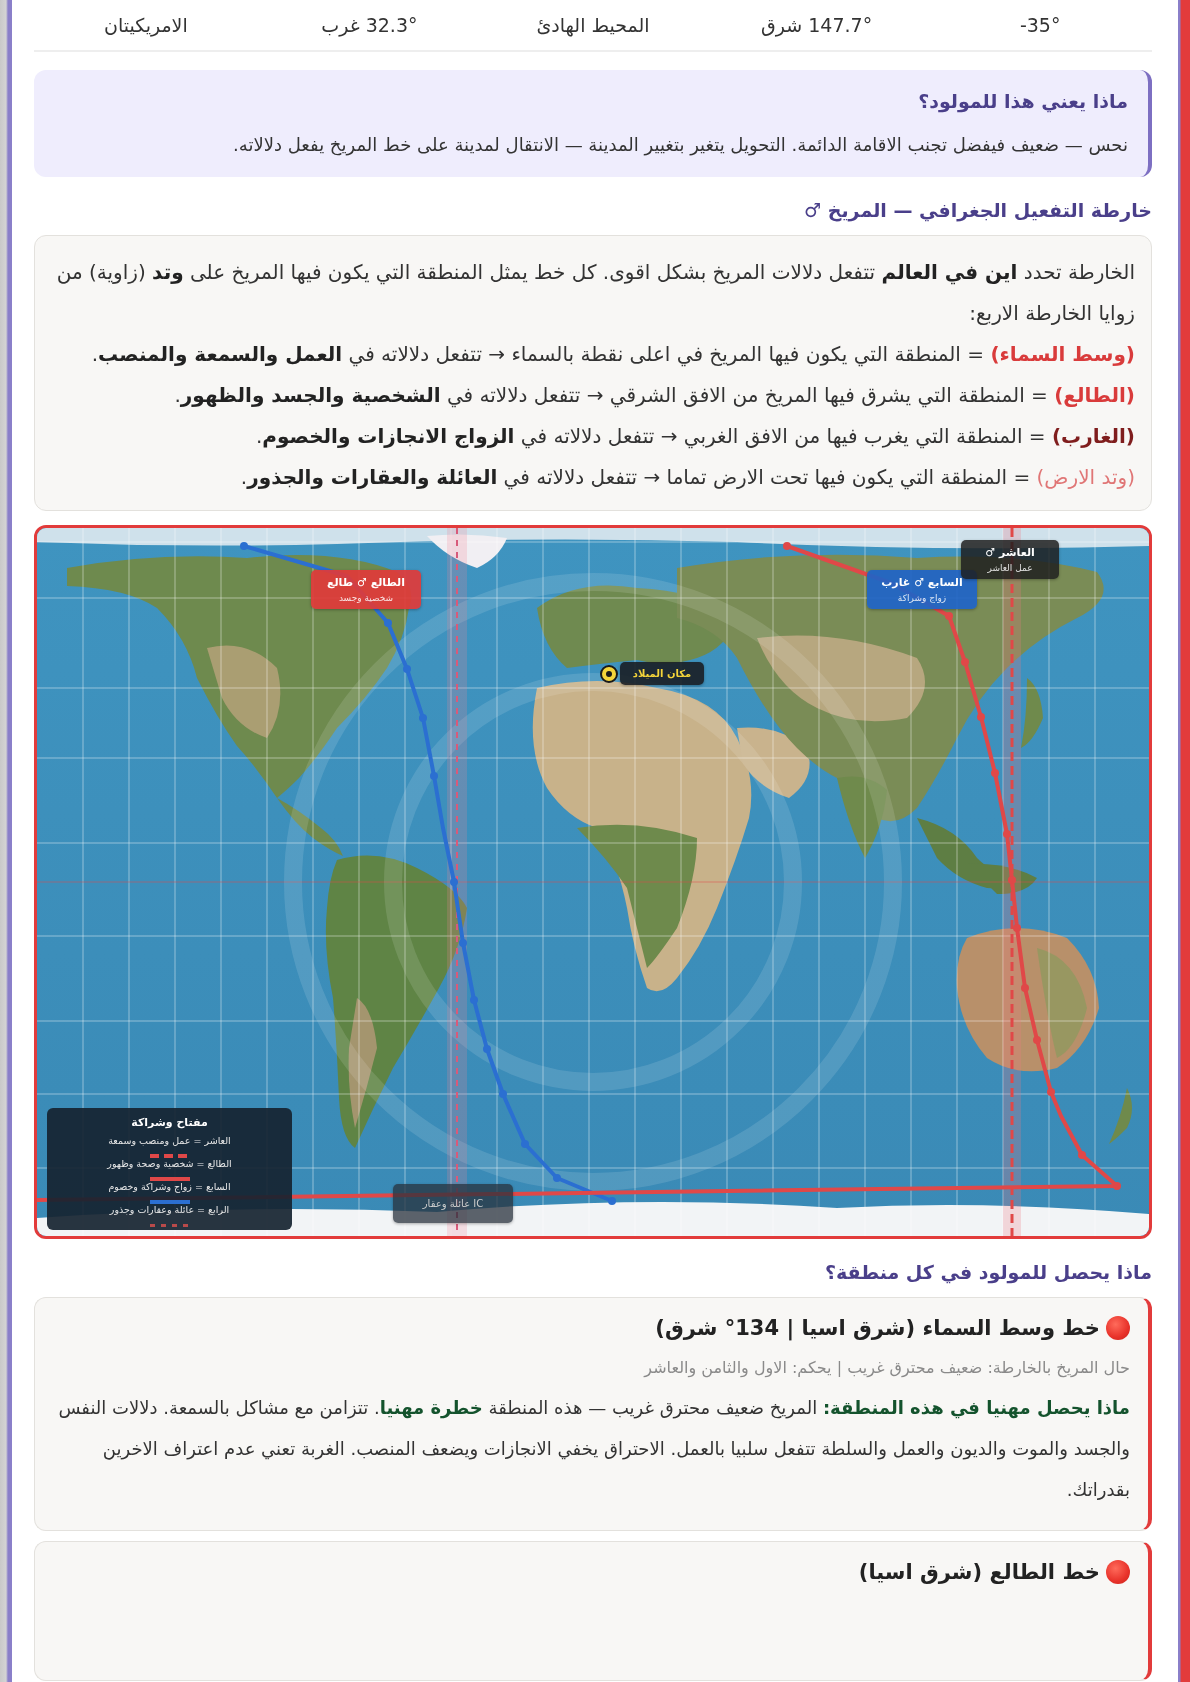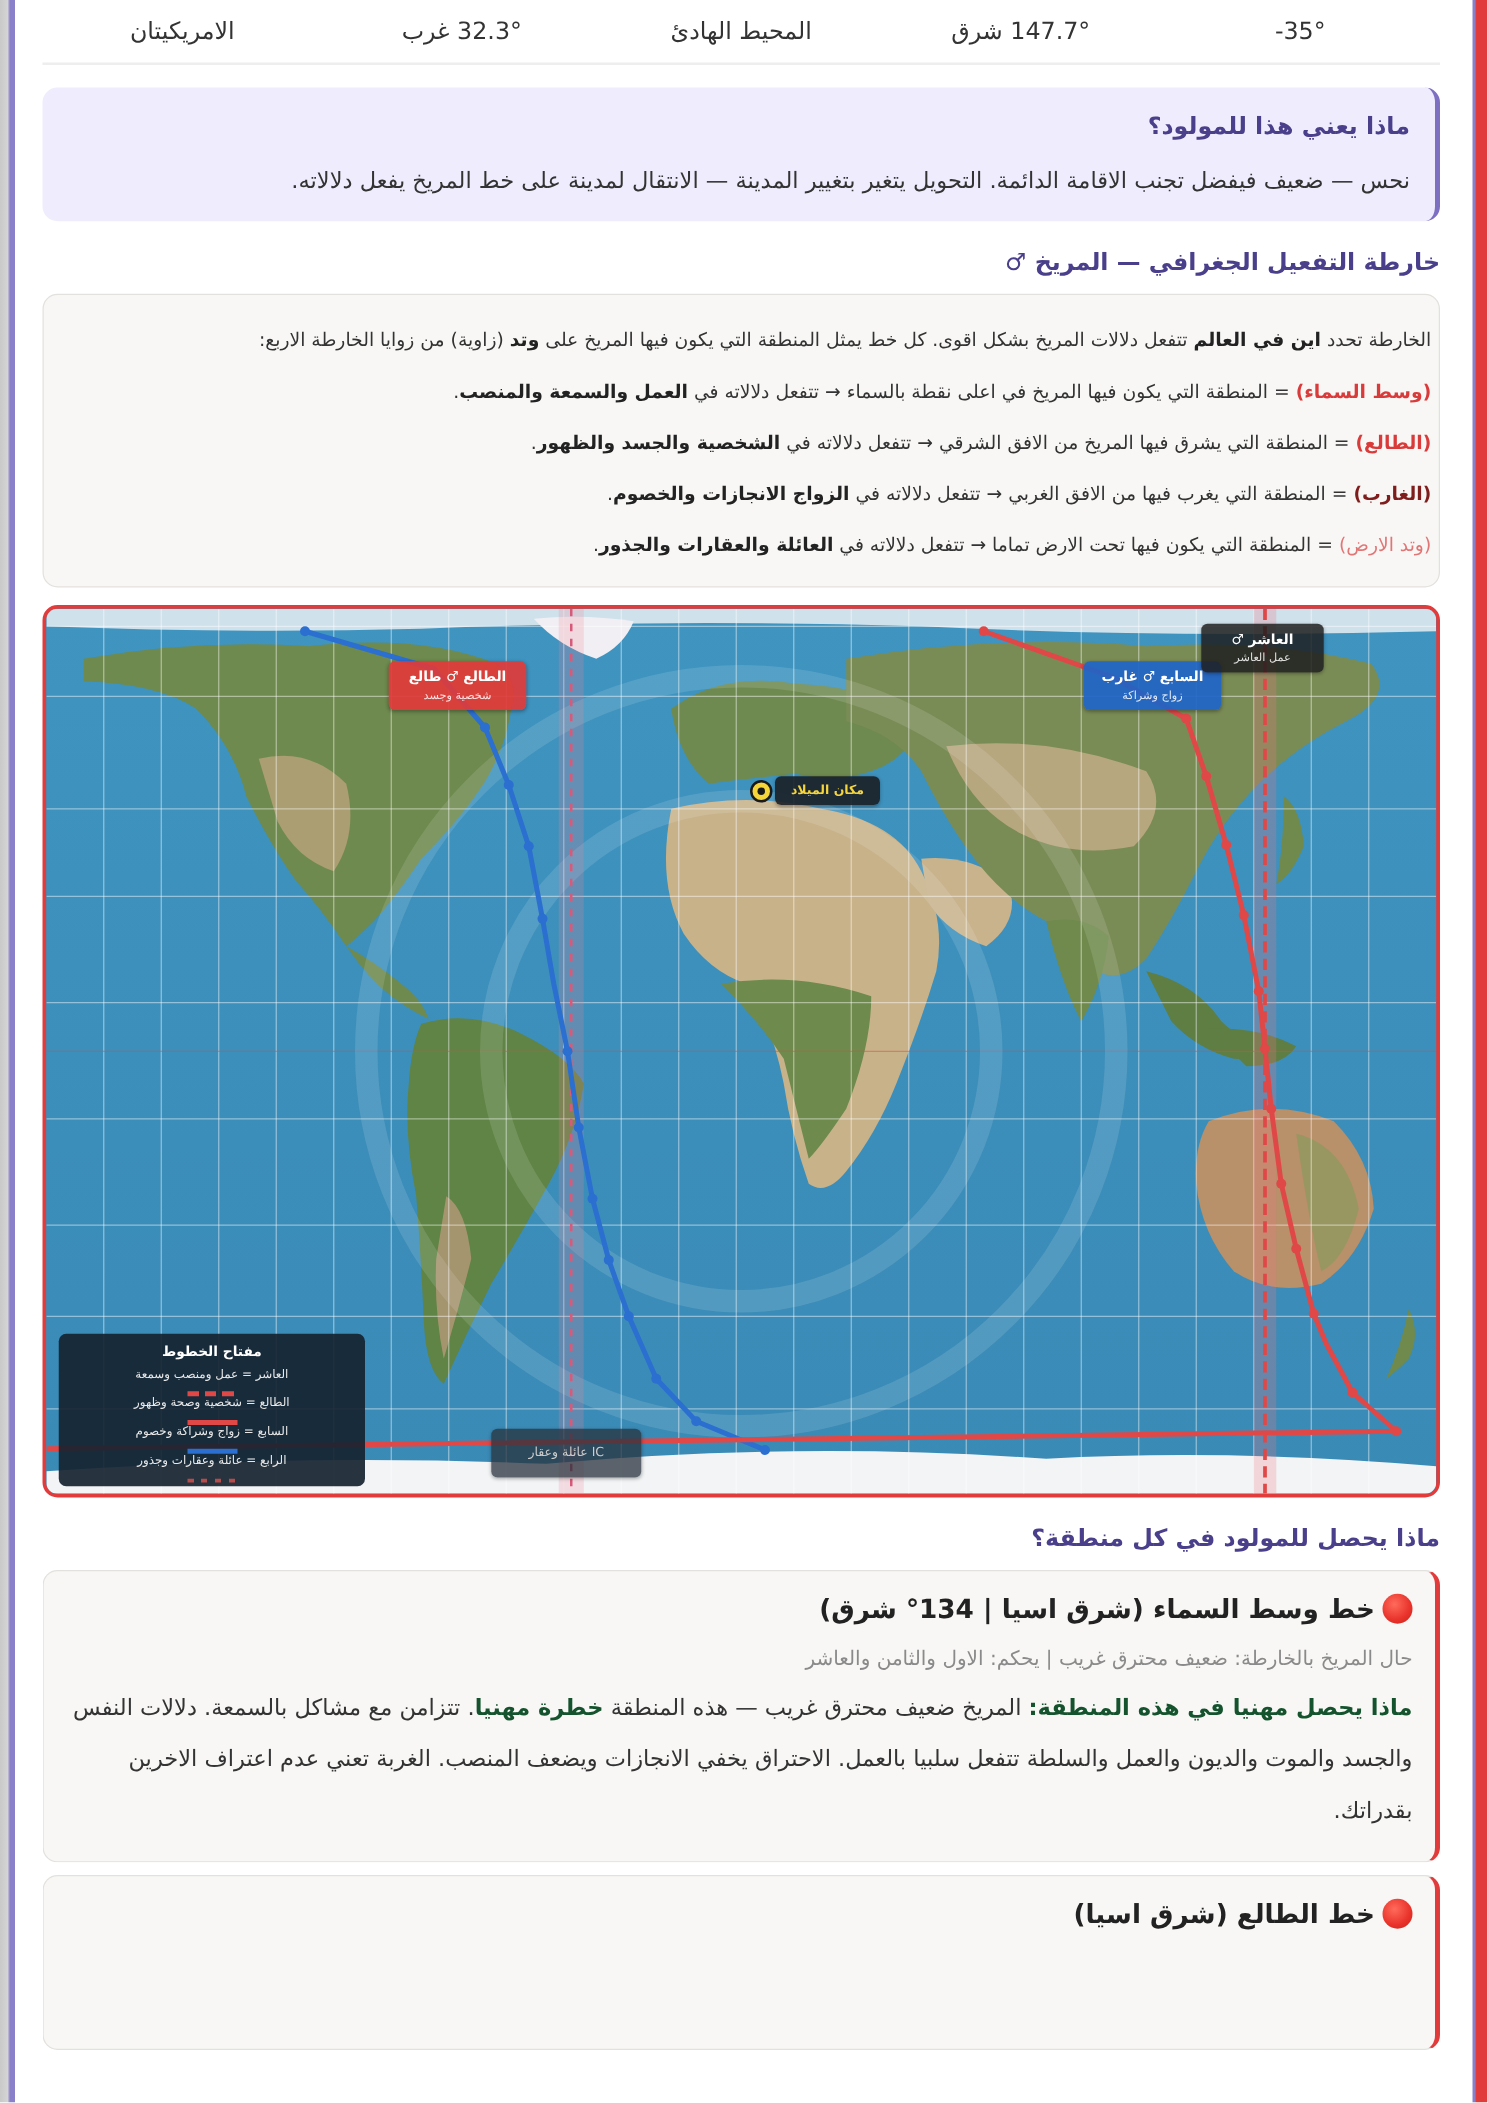--- a/index.html
+++ b/index.html
@@ -14,21 +14,21 @@
     .top-row { height: 52px; display: flex; flex-direction: row; align-items: center; border-bottom: 2px solid #eeeeee; font-size: 19px; color: #333; }
     .top-row .cell { flex: 1; text-align: center; }
     .top-row .cell.num { direction: ltr; }
 
     .meaning-box { margin-top: 18px; background: #efedfd; border-radius: 12px; border-right: 4px solid #7d6fc2; padding: 20px 20px 22px 28px; }
     .meaning-title { font-size: 19px; font-weight: bold; color: #4a3f8a; margin-bottom: 22px; }
     .meaning-text { font-size: 18px; color: #333; }
 
     .section-title { font-size: 19px; font-weight: bold; color: #4a3f8a; margin-top: 22px; margin-bottom: 14px; }
 
-    .explain-box { background: #f8f7f5; border: 1px solid #e3e1dd; border-radius: 12px; padding: 16px 6px 12px 16px; font-size: 15px; line-height: 41px; color: #333; }
+    .explain-box { background: #f8f7f5; border: 1px solid #e3e1dd; border-radius: 12px; padding: 16px 16px 12px 16px; font-size: 20px; line-height: 41px; color: #333; }
     .explain-box b { color: #222; }
     .k-red { color: #d93b3b; font-weight: bold; }
     .k-blue { color: #7f1d1d; font-weight: bold; }
     .k-pink { color: #e07676; }
 
     .map-wrap { margin-top: 14px; position: relative; width: 1118px; height: 714px; border: 3px solid #e23b3b; border-radius: 12px; overflow: hidden; background: #3b8db8; direction: ltr; }
     .map-wrap svg.map { position: absolute; left: 0; top: 0; width: 1112px; height: 708px; }
 
     .map-label { position: absolute; border-radius: 5px; text-align: center; color: #fff; direction: rtl; padding: 6px 10px; box-shadow: 0 1px 3px rgba(0,0,0,0.3); }
     .map-label .ml-title { font-size: 11px; font-weight: bold; }
@@ -244,21 +244,21 @@
       <div class="ml-sub">عمل العاشر</div>
     </div>
     <div class="map-label lbl-ic">
       <div class="ml-title">IC   عائلة وعقار</div>
     </div>
     <div class="map-label lbl-birth">
       <div class="ml-title">مكان الميلاد</div>
     </div>
 
     <div class="legend">
-      <div class="legend-title">مفتاح الخطوط</div>
+      <div class="legend-title">مفتاح وشراكة</div>
       <div class="legend-row">
         <span>العاشر = عمل ومنصب وسمعة</span>
         <span class="legend-swatch sw-mc"></span>
       </div>
       <div class="legend-row">
         <span>الطالع = شخصية وصحة وظهور</span>
         <span class="legend-swatch sw-asc"></span>
       </div>
       <div class="legend-row">
         <span>السابع = زواج وشراكة وخصوم</span>

